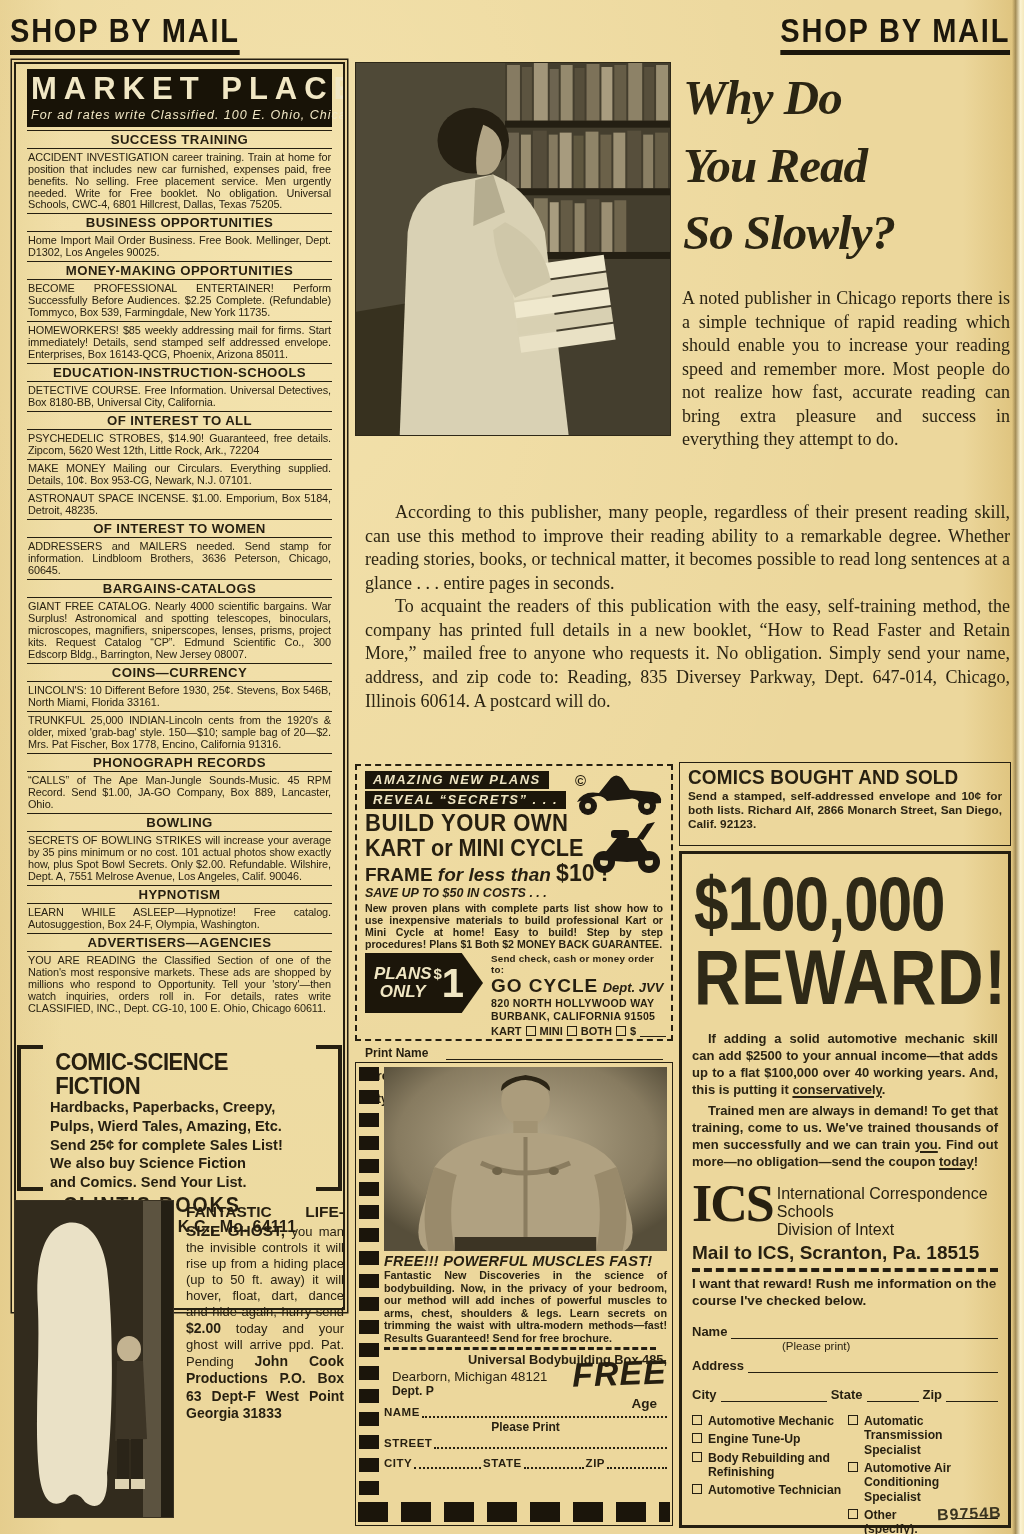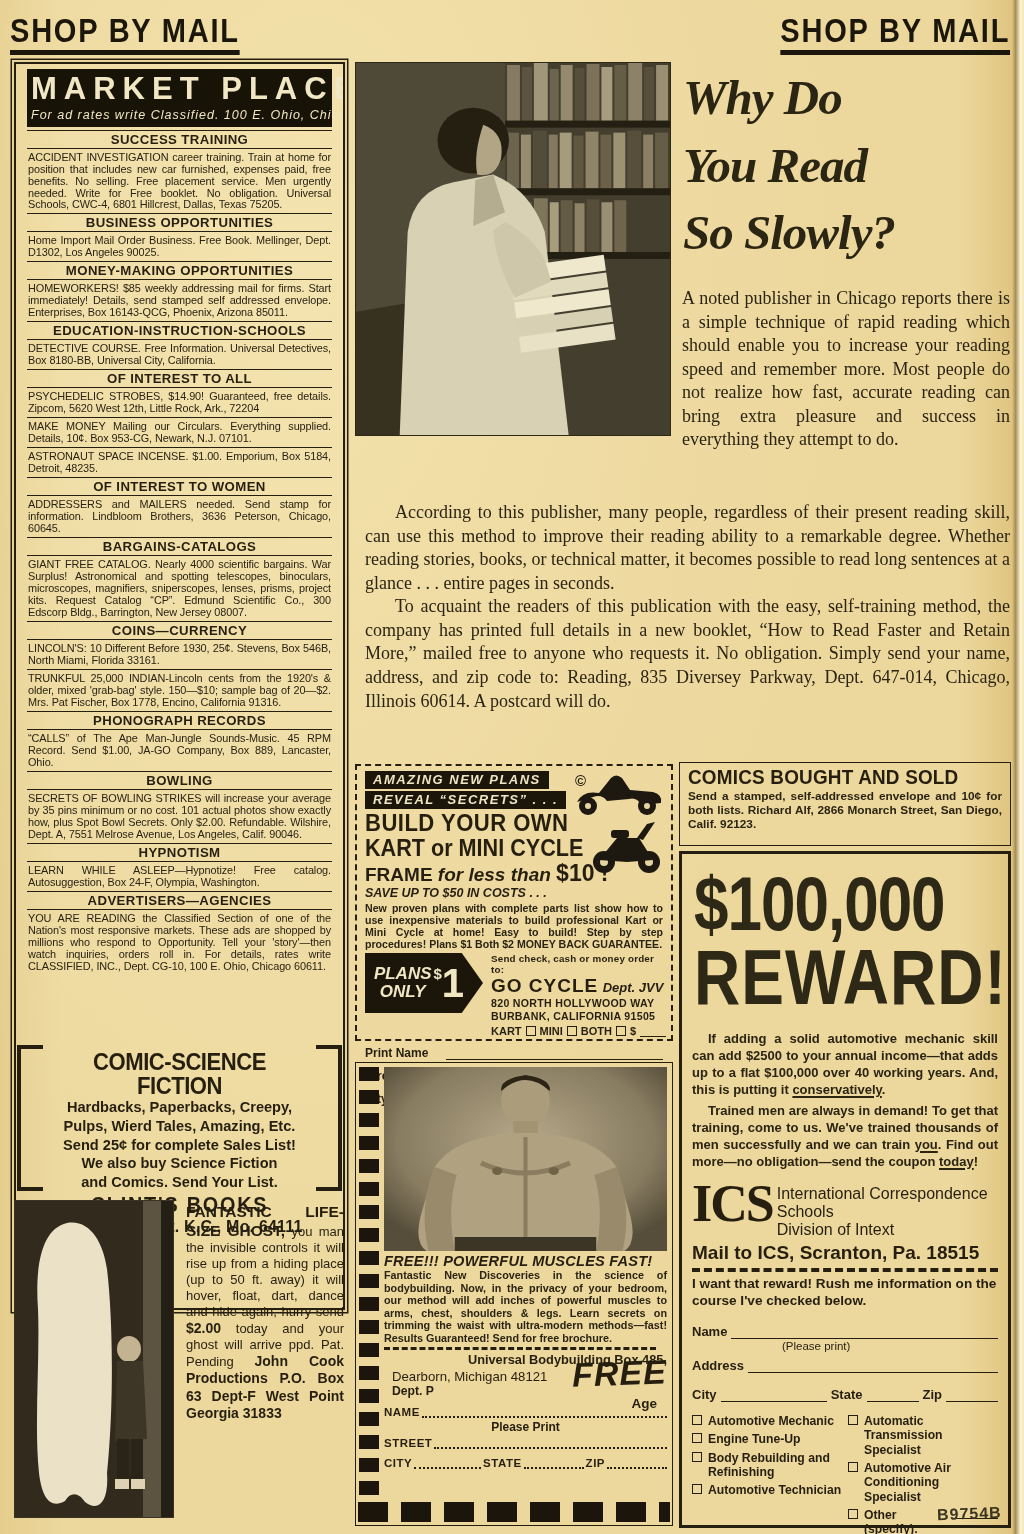--- a/index.html
+++ b/index.html
@@ -32,21 +32,21 @@
   .sec-h {
     font-weight:bold; font-size:13.2px; text-align:center; letter-spacing:.4px;
     border-top:1.5px solid #251f11; border-bottom:1.5px solid #251f11; padding:1px 0;
   }
   .ad {
     font-size:10.9px; line-height:1.1; text-align:justify; padding:2px 1px 3px; letter-spacing:-.1px;
     font-weight:500; color:#2a2313;
   }
   .ad + .ad { border-top:1.2px solid #251f11; }
   
-  .books { position:absolute; left:14px; top:1042px; width:331px; height:152px; text-align:center; padding:8px 36px 4px; }
+  .books { position:absolute; left:14px; top:1042px; width:331px; height:152px; padding:8px 36px 4px; }
   .brk { position:absolute; top:3px; bottom:3px; width:26px; border:4px solid #251f11; }
   .brk.l { left:3px; border-right:none; }
   .brk.r { right:3px; border-left:none; }
   .books-title { font-weight:bold; font-size:23px; letter-spacing:-.5px; line-height:1.05; transform:scaleX(.96); }
   .books-line { font-weight:bold; font-size:14.6px; line-height:1.28; }
   .books-name { font-weight:bold; font-size:22px; letter-spacing:2px; line-height:1.15; transform:scaleX(.9); }
   .books-addr { font-weight:bold; font-size:16px; letter-spacing:.2px; line-height:1.2; }
   
   .ghost { position:absolute; left:14px; top:1200px; width:331px; height:324px; }
   .ghost-photo { position:absolute; left:0; top:0; width:160px; height:318px; border:1px solid #3a3222; }
@@ -161,20 +161,21 @@
     <div class="sec">
       <div class="sec-h">SUCCESS TRAINING</div>
       <div class="ad">ACCIDENT INVESTIGATION career training. Train at home for position that includes new car furnished, expenses paid, free benefits. No selling. Free placement service. Men urgently needed. Write for Free booklet. No obligation. Universal Schools, CWC-4, 6801 Hillcrest, Dallas, Texas 75205.</div>
     </div>
     <div class="sec">
       <div class="sec-h">BUSINESS OPPORTUNITIES</div>
       <div class="ad">Home Import Mail Order Business. Free Book. Mellinger, Dept. D1302, Los Angeles 90025.</div>
     </div>
     <div class="sec">
       <div class="sec-h">MONEY-MAKING OPPORTUNITIES</div>
+      <div class="ad">BECOME PROFESSIONAL ENTERTAINER! Perform Successfully Before Audiences. $2.25 Complete. (Refundable) Tommyco, Box 539, Farmingdale, New York 11735.</div>
       <div class="ad">HOMEWORKERS! $85 weekly addressing mail for firms. Start immediately! Details, send stamped self addressed envelope. Enterprises, Box 16143-QCG, Phoenix, Arizona 85011.</div>
     </div>
     <div class="sec">
       <div class="sec-h">EDUCATION-INSTRUCTION-SCHOOLS</div>
       <div class="ad">DETECTIVE COURSE. Free Information. Universal Detectives, Box 8180-BB, Universal City, California.</div>
     </div>
     <div class="sec">
       <div class="sec-h">OF INTEREST TO ALL</div>
       <div class="ad">PSYCHEDELIC STROBES, $14.90! Guaranteed, free details. Zipcom, 5620 West 12th, Little Rock, Ark., 72204</div>
       <div class="ad">MAKE MONEY Mailing our Circulars. Everything supplied. Details, 10¢. Box 953-CG, Newark, N.J. 07101.</div>

